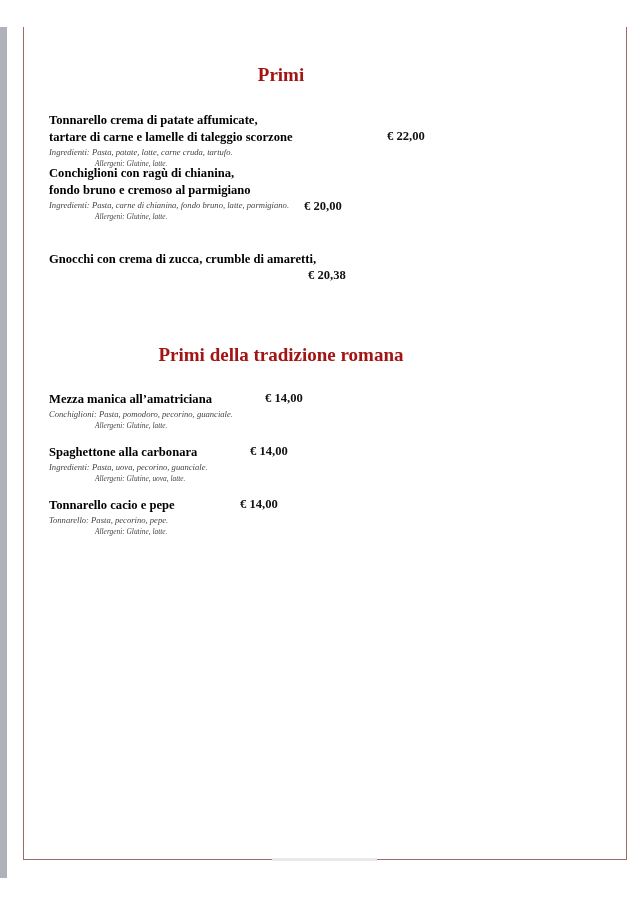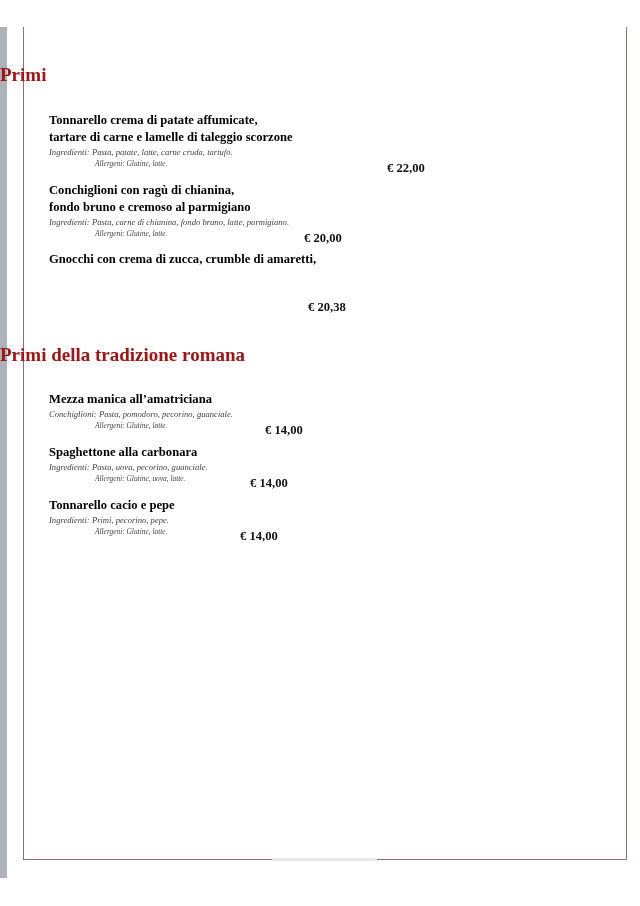--- a/index.html
+++ b/index.html
@@ -1,23 +1,23 @@
 <!DOCTYPE html>
 <html><head>
 <meta charset="utf-8">
 <style>
   html,body{margin:0;padding:0;}
   body{width:640px;height:906px;background:#ffffff;position:relative;overflow:hidden;font-family:"Liberation Serif","DejaVu Serif",serif;color:#111;}
   .side-bar{position:absolute;left:0;top:27px;width:7px;height:851px;background:#aeb3ba;}
   .frame{position:absolute;left:23px;top:27px;width:602px;height:832px;border-left:1px solid #9a6b6b;border-right:1px solid #9a6b6b;border-bottom:1px solid #9a6b6b;}
   .bottom-gap{position:absolute;left:272px;top:858px;width:105px;height:3px;background:#e9e9e9;}
-  .section-title{position:absolute;left:0;width:562px;color:#a31515;font-weight:bold;font-size:19px;}
+  .section-title{position:absolute;left:0;width:562px;text-align:center;color:#a31515;font-weight:bold;font-size:19px;}
   .dish{position:absolute;left:49px;}
   .dish-name{font-weight:bold;font-size:12.6px;line-height:17px;color:#000000;white-space:nowrap;}
-  .price{position:absolute;font-weight:bold;font-size:12.6px;white-space:nowrap;margin-top:32px;}
+  .price{position:absolute;font-weight:bold;font-size:12.6px;white-space:nowrap;}
   .ing,.all{font-style:italic;color:#444;white-space:nowrap;}
   .ing{font-size:8.6px;line-height:12px;}
   .all{font-size:7.4px;line-height:11px;margin-left:46px;}
 </style>
 </head>
 <body>
 
 <div class="side-bar"></div>
 <div class="frame"></div>
 <div class="bottom-gap"></div>
@@ -25,21 +25,21 @@
 <div class="section-title" style="top:64px;">Primi</div>
 
 <div class="dish" style="top:112px;">
   <div class="dish-name">Tonnarello crema di patate affumicate,</div>
   <div class="dish-name">tartare di carne e lamelle di taleggio scorzone</div>
   <div class="ing">Ingredienti: Pasta, patate, latte, carne cruda, tartufo.</div>
   <div class="all">Allergeni: Glutine, latte.</div>
 </div>
 <div class="price" style="left:387px;top:129px;">€  22,00</div>
 
-<div class="dish" style="top:182px;">
+<div class="dish" style="top:165px;">
   <div class="dish-name">Conchiglioni con ragù di chianina,</div>
   <div class="dish-name">fondo bruno e cremoso al parmigiano</div>
   <div class="ing">Ingredienti: Pasta, carne di chianina, fondo bruno, latte, parmigiano.</div>
   <div class="all">Allergeni: Glutine, latte.</div>
 </div>
 <div class="price" style="left:304px;top:199px;">€  20,00</div>
 
 <div class="dish" style="top:251px;">
   <div class="dish-name">Gnocchi con crema di zucca, crumble di amaretti,</div>
 </div>
@@ -56,16 +56,16 @@
 
 <div class="dish" style="top:444px;">
   <div class="dish-name">Spaghettone alla carbonara</div>
   <div class="ing">Ingredienti: Pasta, uova, pecorino, guanciale.</div>
   <div class="all">Allergeni: Glutine, uova, latte.</div>
 </div>
 <div class="price" style="left:250px;top:444px;">€  14,00</div>
 
 <div class="dish" style="top:497px;">
   <div class="dish-name">Tonnarello cacio e pepe</div>
-  <div class="ing">Ingredienti: Primi, pecorino, pepe.</div>
+  <div class="ing">Tonnarello: Pasta, pecorino, pepe.</div>
   <div class="all">Allergeni: Glutine, latte.</div>
 </div>
 <div class="price" style="left:240px;top:497px;">€  14,00</div>
 
 </body></html>

